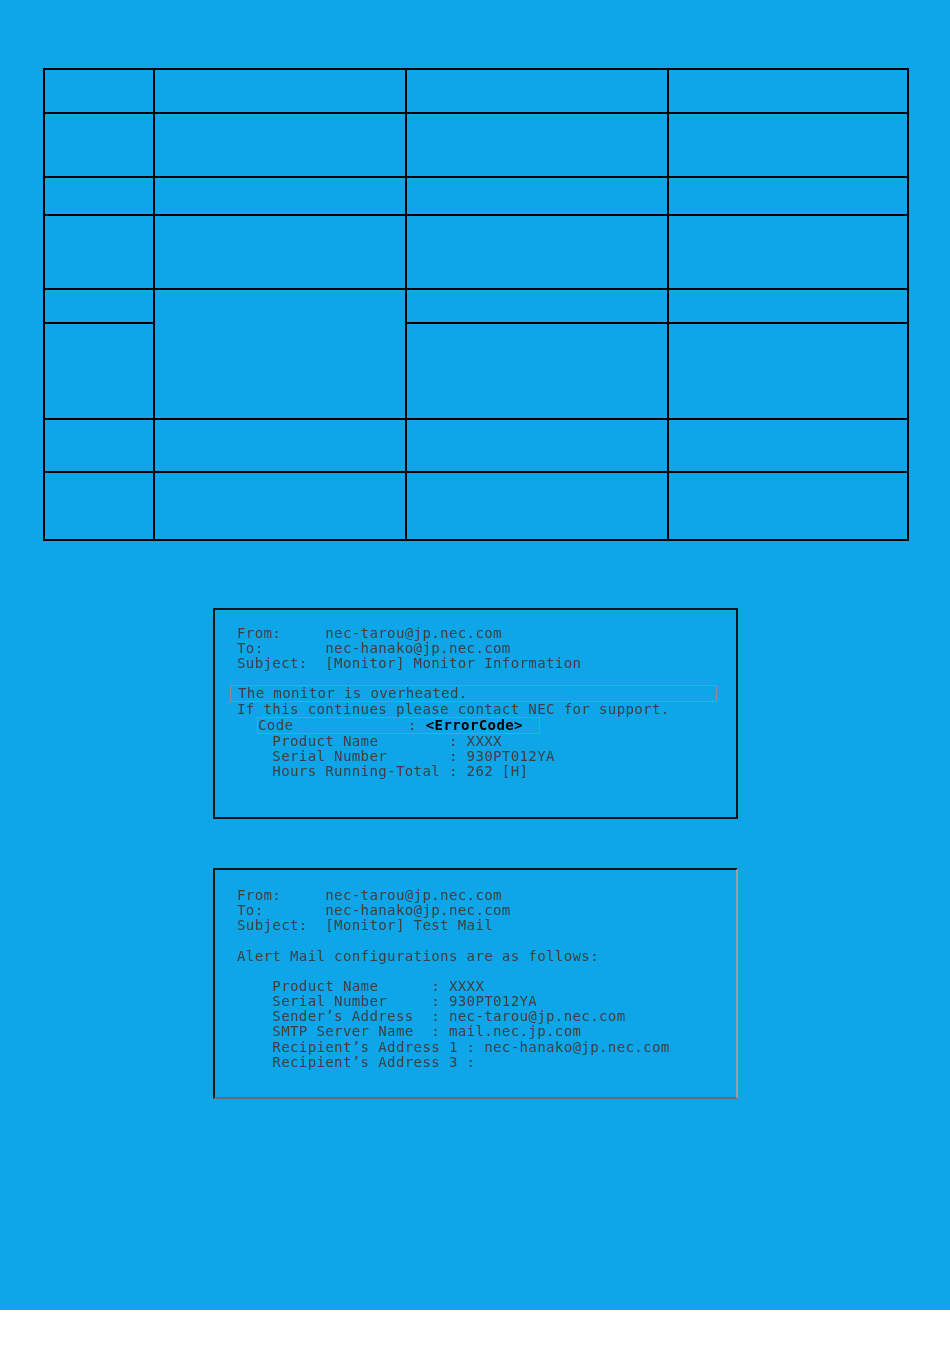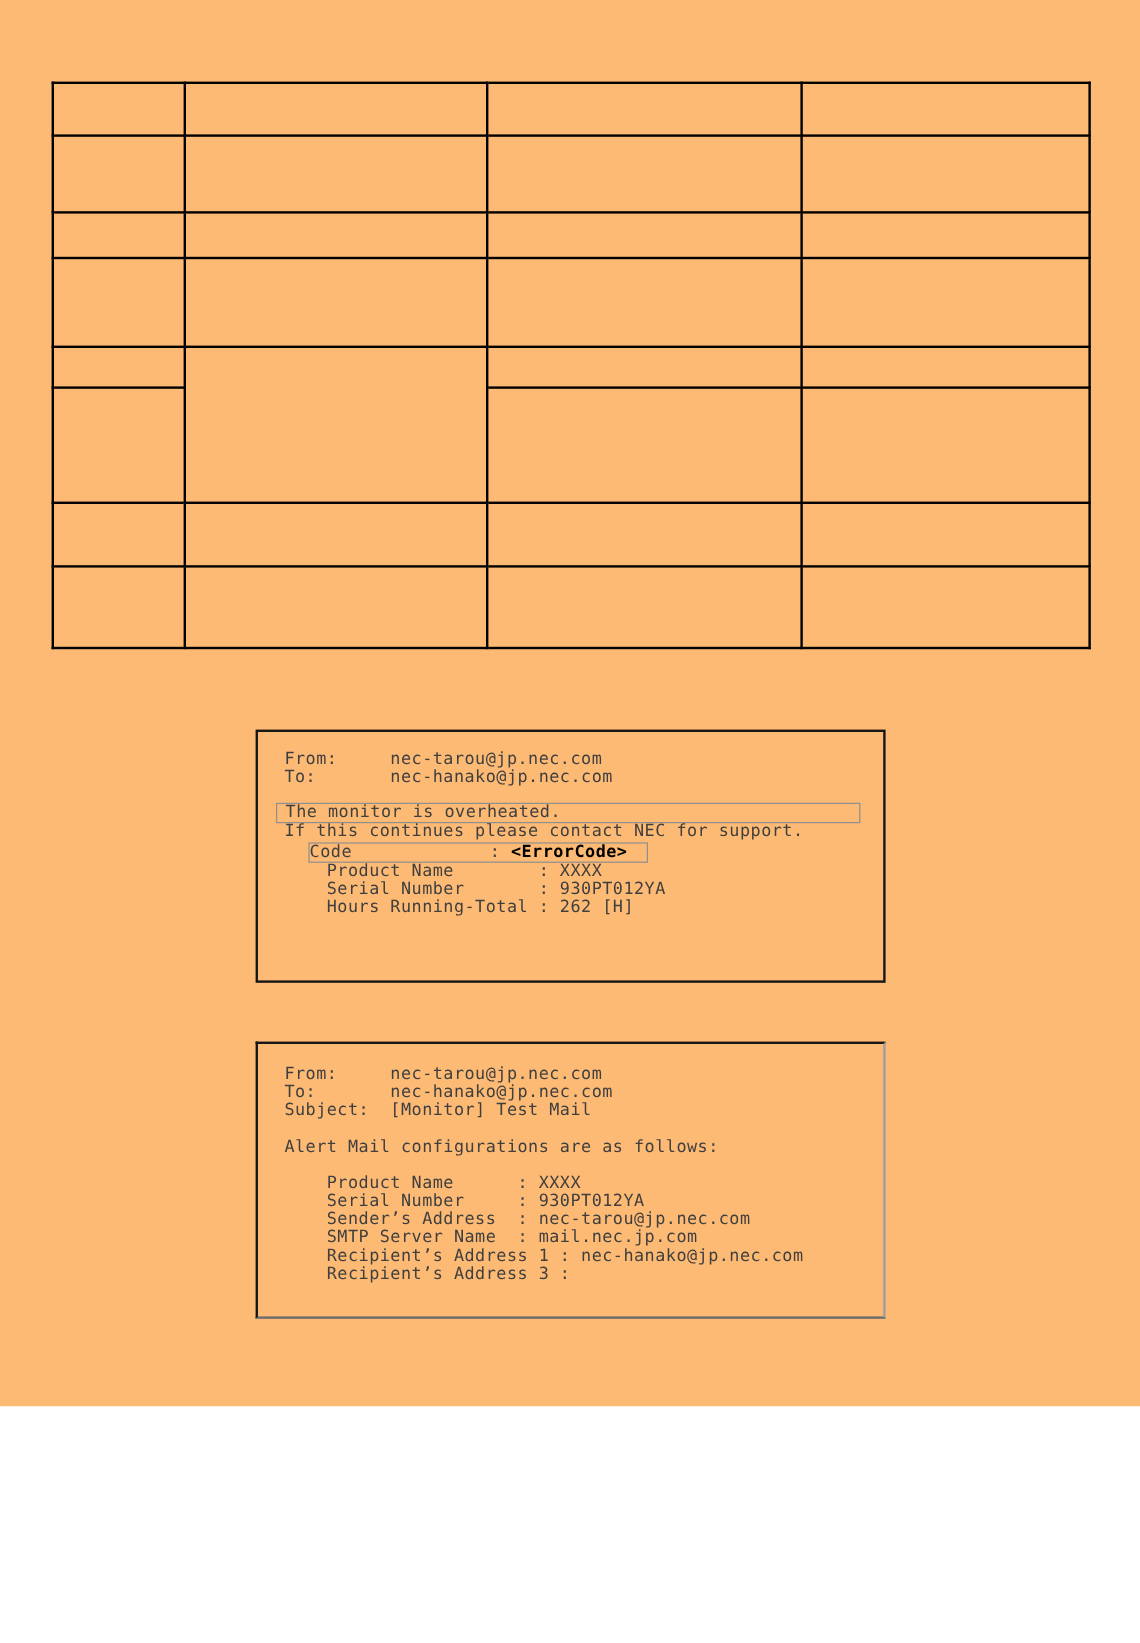--- a/index.html
+++ b/index.html
@@ -1,20 +1,20 @@
 <!DOCTYPE html>
 <html><head>
 <meta charset="utf-8">
 <style>
   html, body { margin: 0; padding: 0; background: #ffffff; }
   .page {
     position: relative;
     width: 950px;
-    height: 1172px;
-    background: #fdba74;
+    height: 1310px;
+    background: #0ea5e9;
     overflow: hidden;
     font-family: "DejaVu Sans Mono", "Liberation Mono", monospace;
   }
 
   
   .spec-table {
     position: absolute;
     left: 43px;
     top: 68px;
     width: 864px;
@@ -121,20 +121,21 @@
         <td></td>
         <td></td>
         <td></td>
       </tr>
     </tbody>
   </table>
 
   <div class="mail-box box1">
     <div class="mono-line">From:     nec-tarou@jp.nec.com</div>
     <div class="mono-line">To:       nec-hanako@jp.nec.com</div>
+    <div class="mono-line">Subject:  [Monitor] Monitor Information</div>
     <div class="inner-box message-box">
       <span class="mono-line">The monitor is overheated.</span>
     </div>
     <div class="mono-line">If this continues please contact NEC for support.</div>
     <div class="inner-box code-box">
       <span class="mono-line">Code             : </span><span class="mono-line bold">&lt;ErrorCode&gt;</span>
     </div>
     <div class="mono-line">    Product Name        : XXXX</div>
     <div class="mono-line">    Serial Number       : 930PT012YA</div>
     <div class="mono-line">    Hours Running-Total : 262 [H]</div>

